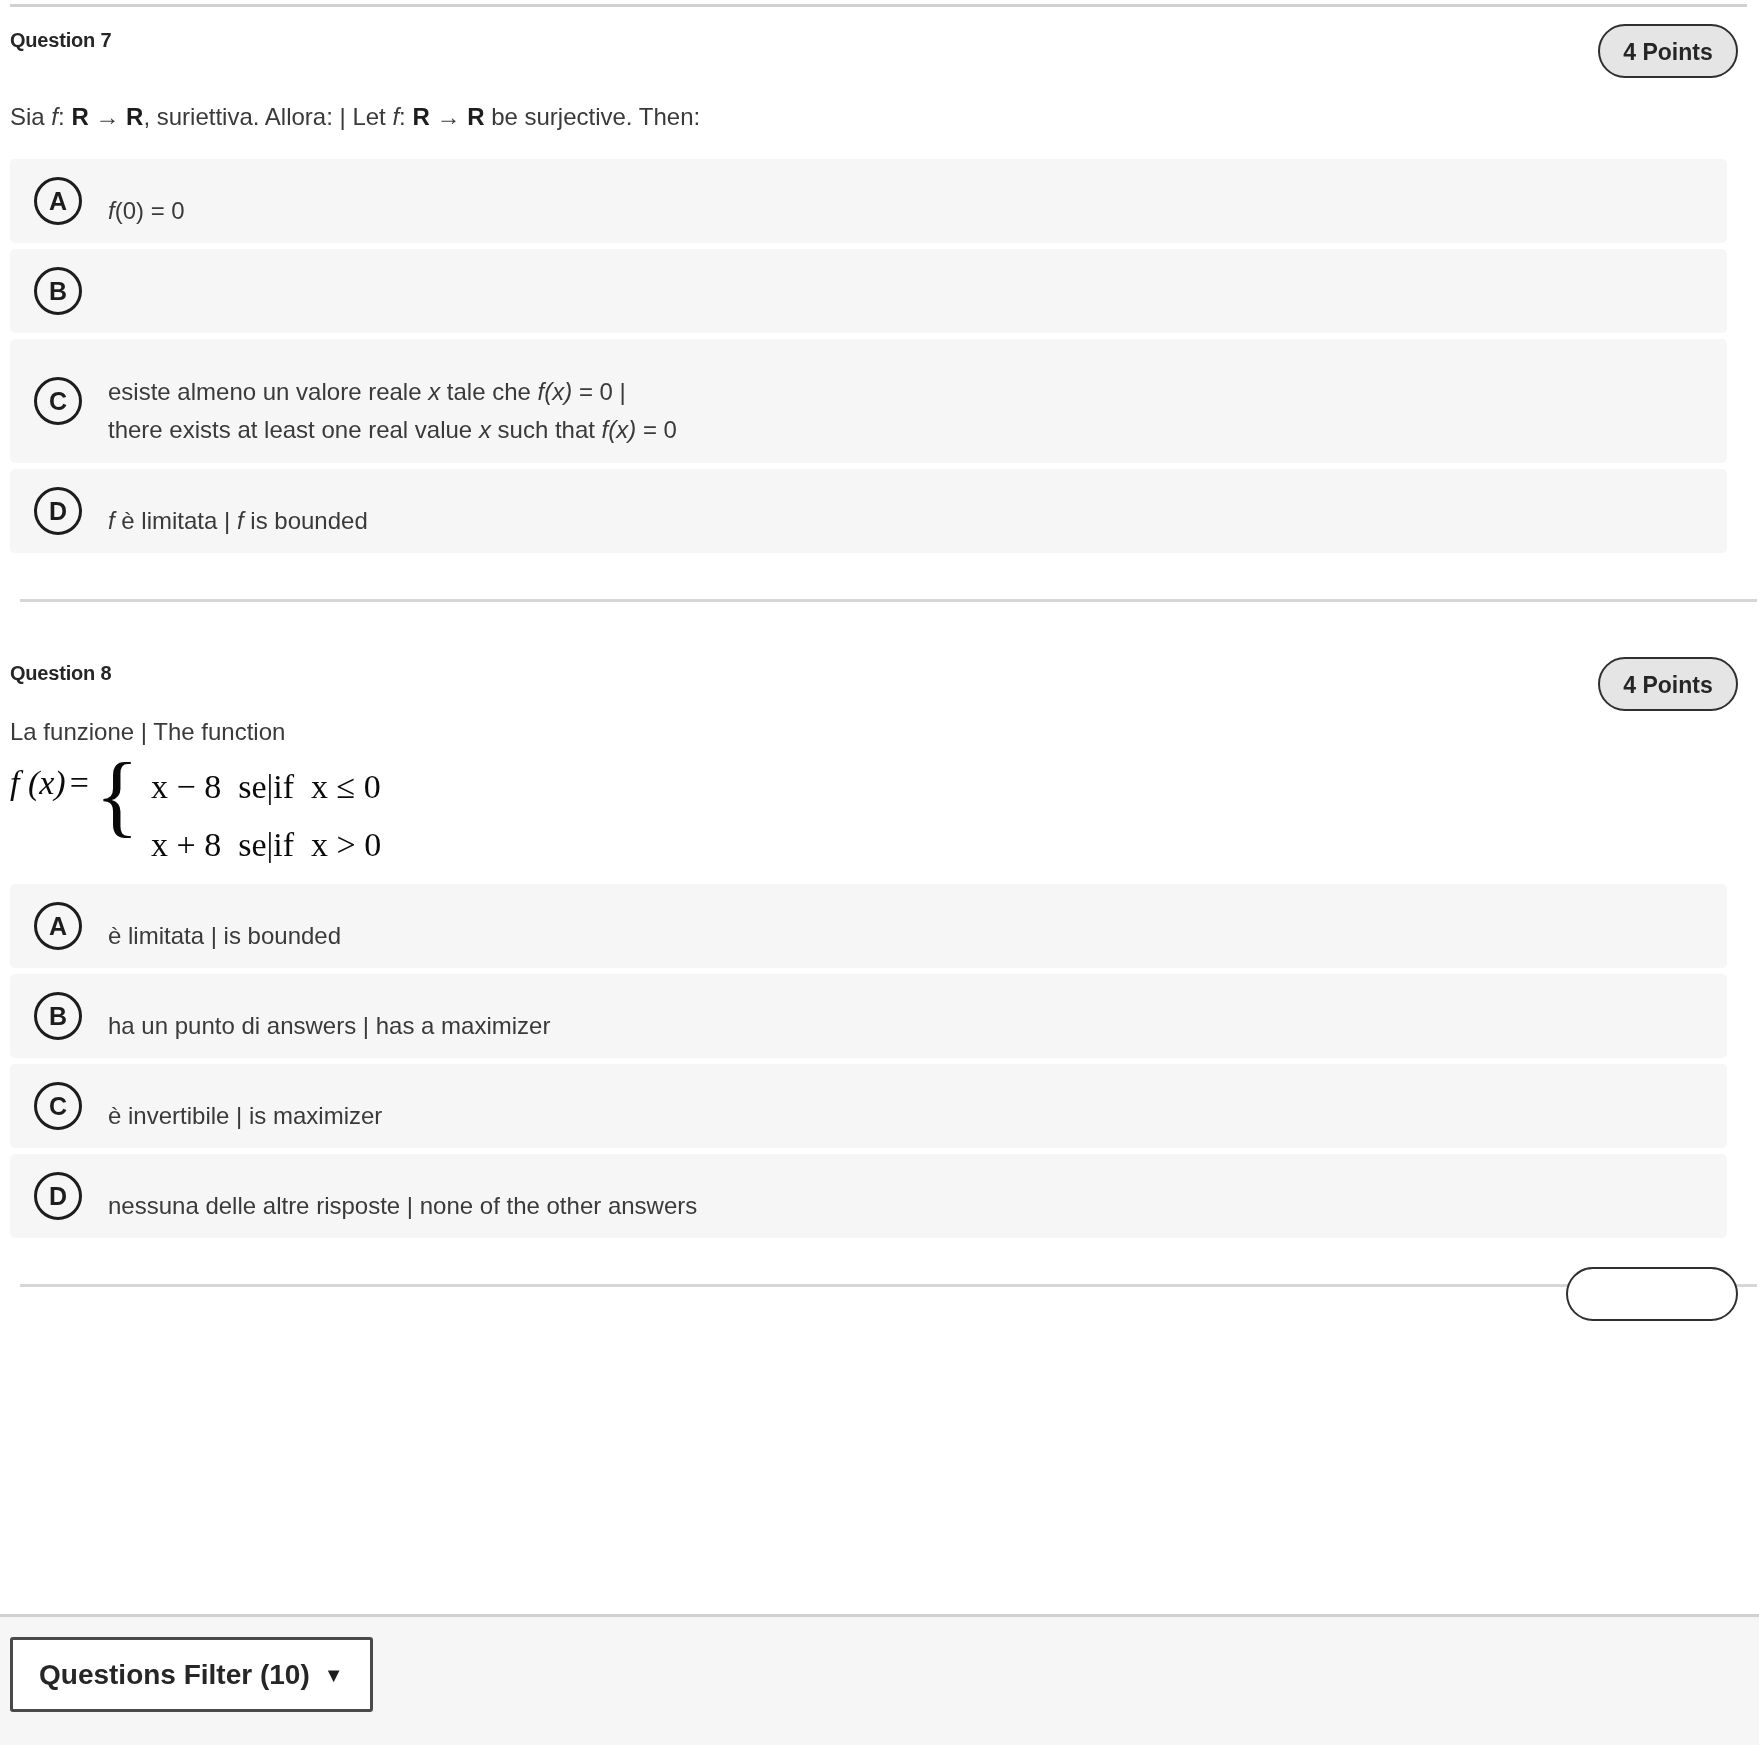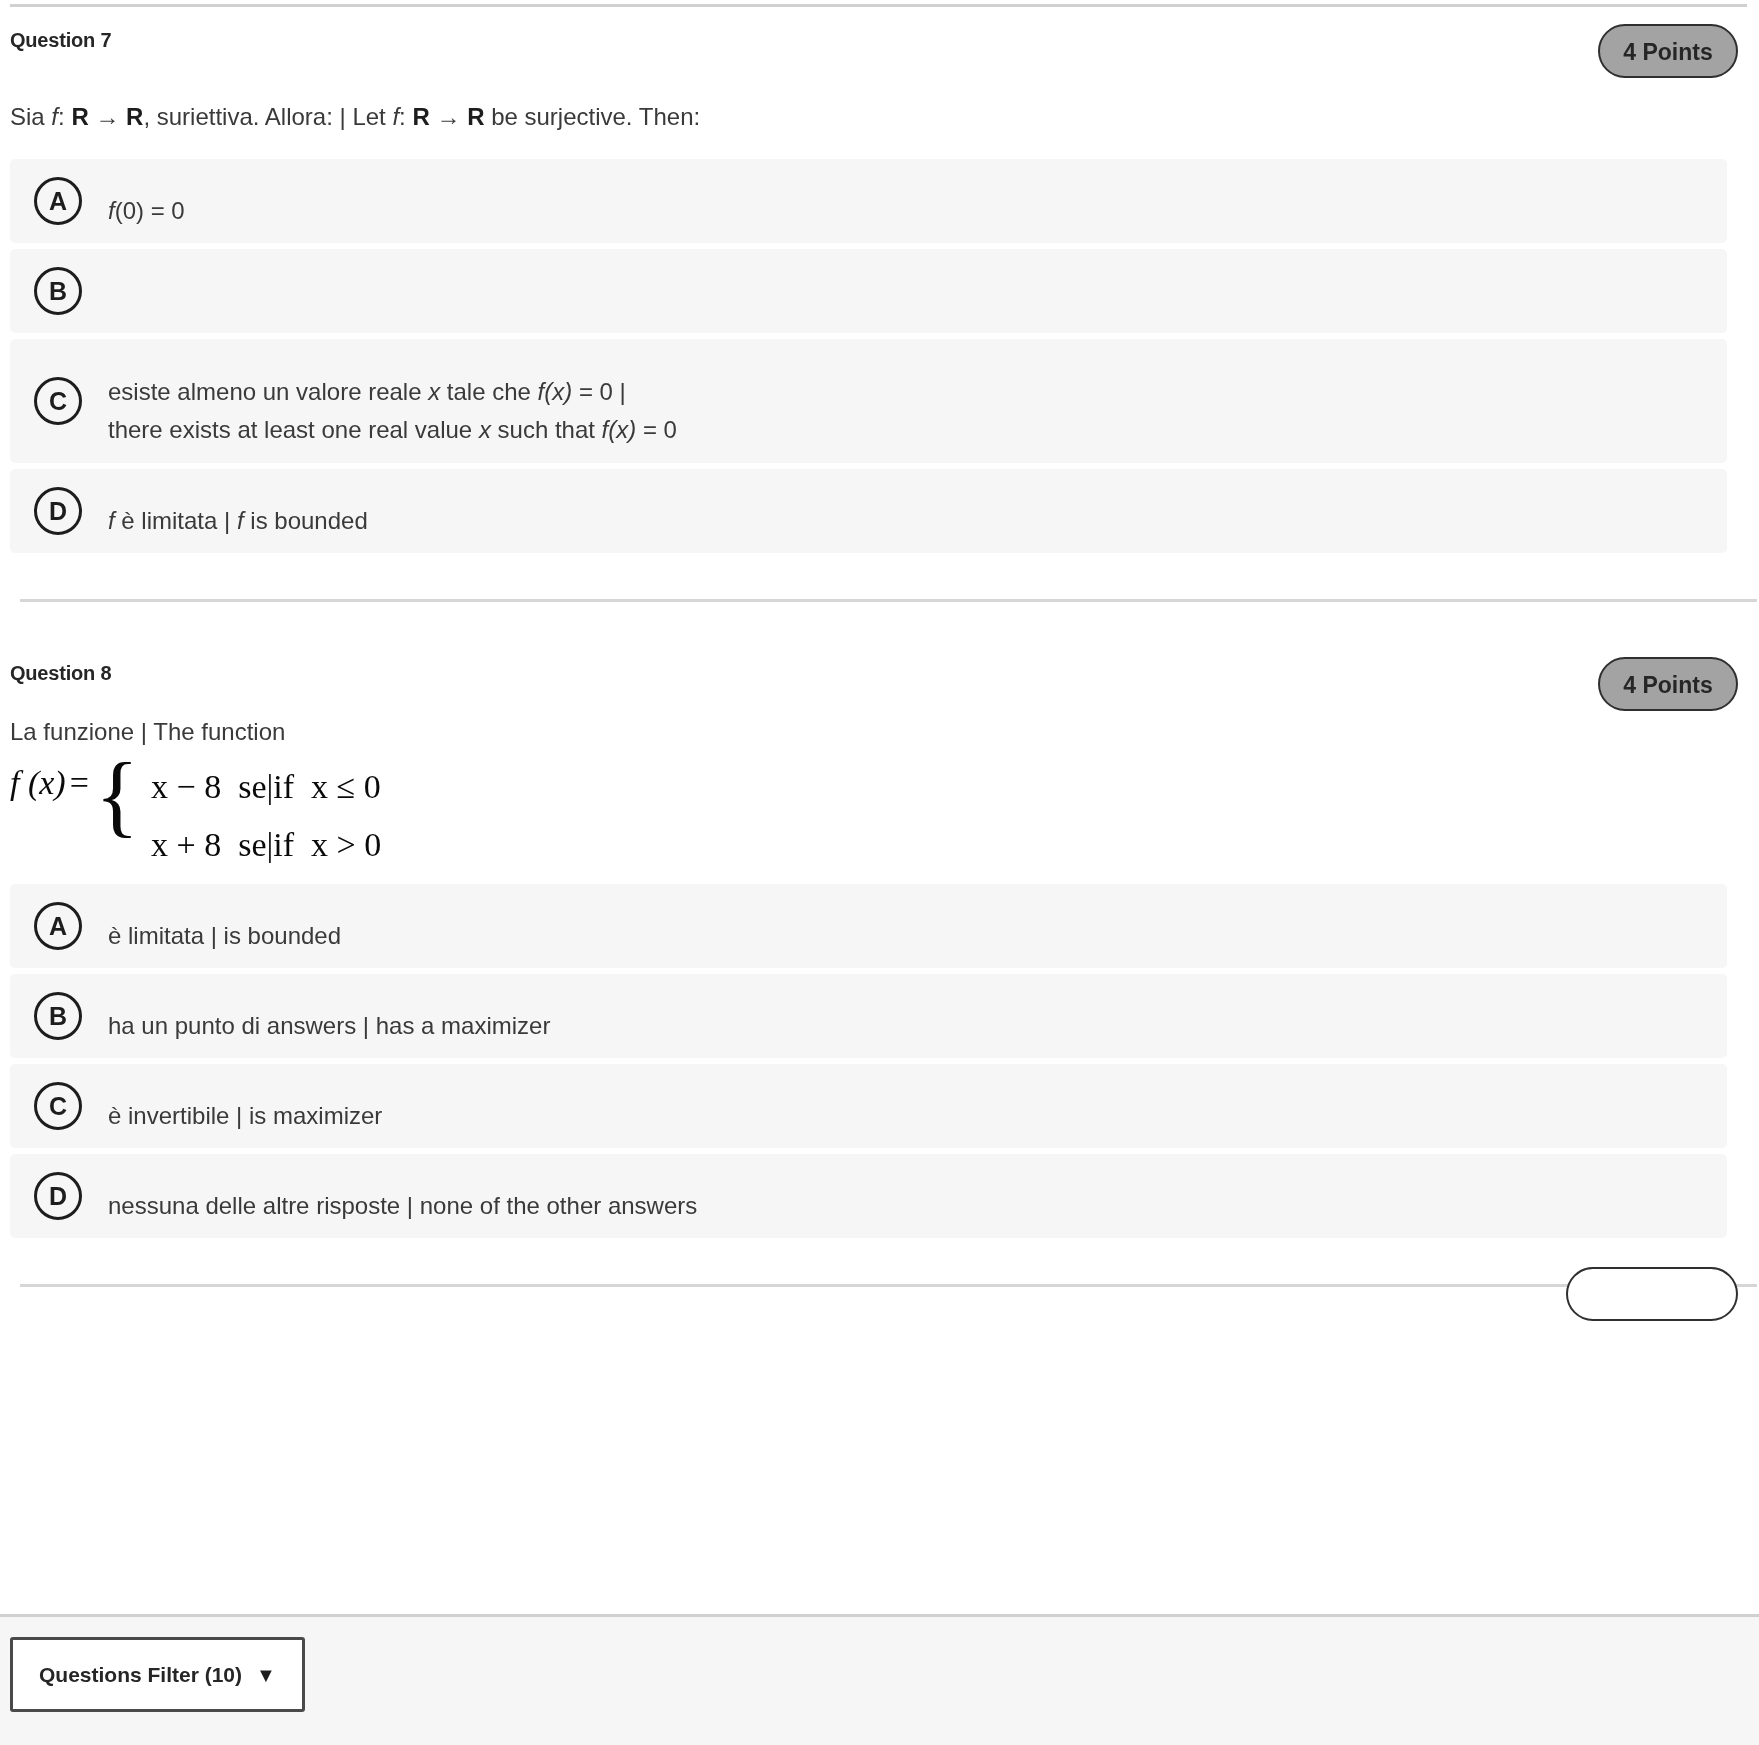--- a/index.html
+++ b/index.html
@@ -69,21 +69,21 @@
     top: 17px;
     min-width: 140px;
     height: 54px;
     line-height: 52px;
     text-align: center;
     border: 2px solid #2f2f2f;
     border-radius: 27px;
     font-size: 23px;
     font-weight: bold;
     color: #262626;
-    background: #a3a3a3;
+    background: #e5e5e5;
     padding: 0 22px;
     box-sizing: border-box;
   }
 
   .q-prompt {
     font-size: 24px;
     line-height: 1.35;
     color: #3a3a3a;
     margin: 0 0 26px 0;
     padding-top: 16px;
@@ -215,21 +215,21 @@
     background: #ffffff;
     border: 3px solid #4a4a4a;
     border-radius: 3px;
     display: flex;
     align-items: center;
     padding: 0 26px;
     box-sizing: border-box;
     cursor: pointer;
   }
   .filter-label {
-    font-size: 21px;
+    font-size: 28px;
     font-weight: bold;
     color: #262626;
   }
   .filter-caret {
     font-size: 20px;
     color: #1d1d1d;
     margin-left: 14px;
     line-height: 1;
   }
 </style>

